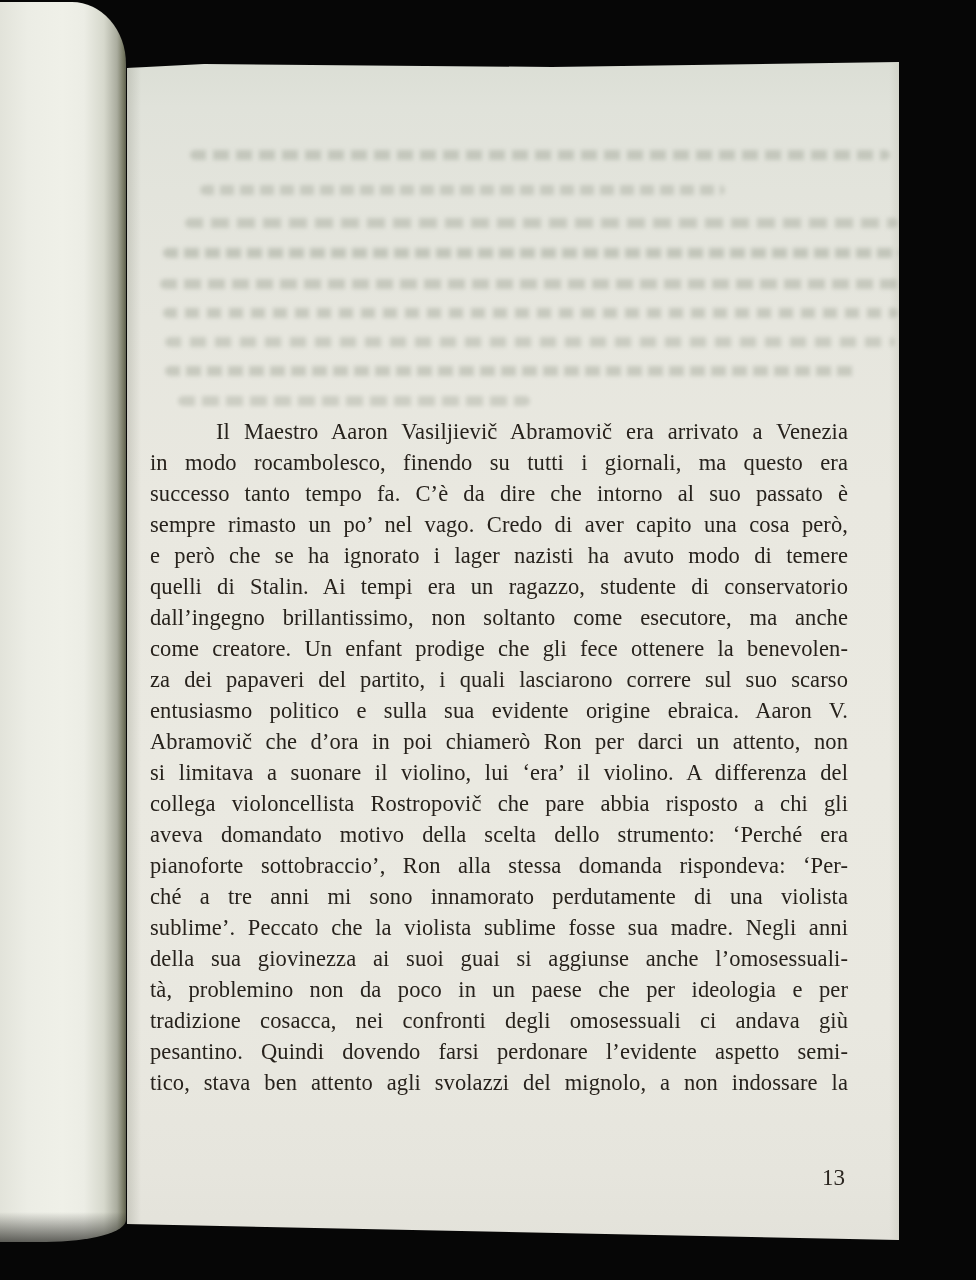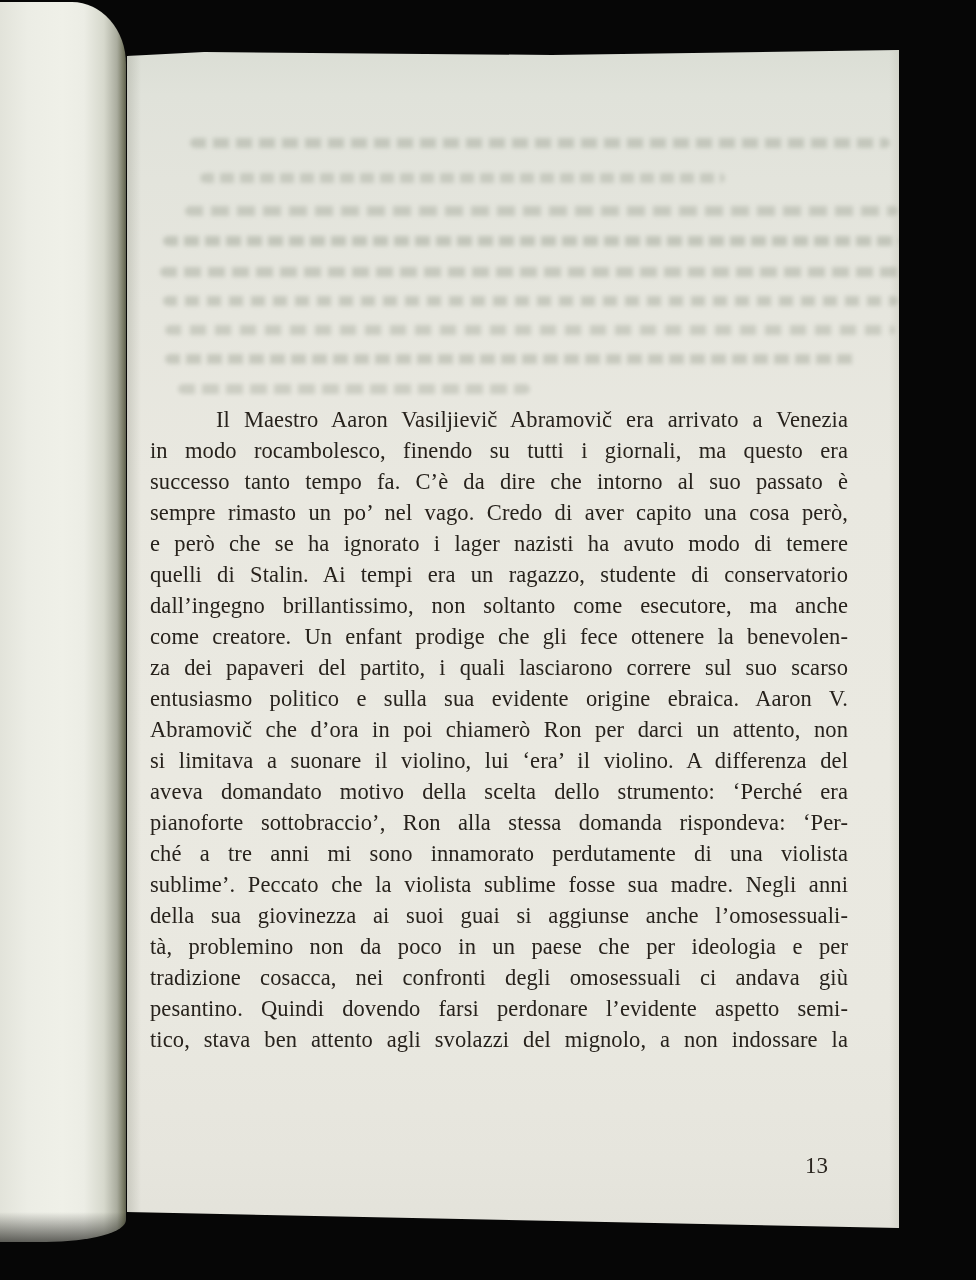--- a/index.html
+++ b/index.html
@@ -22,21 +22,21 @@
       linear-gradient(90deg, #e2e3da 0px, #ecede5 28px, #eff0e8 62px, #ecede5 84px,
                       #d6d8cc 104px, #aaac9e 117px, #73755f 124px, #5c5e4e 126px),
       #e9eae2;
     border-top-right-radius: 54px 62px;
     border-bottom-right-radius: 80px 22px;
   }
 
   
   .main-page {
     position: absolute;
-    left: 127px; top: 50px;
+    left: 127px; top: 62px;
     width: 772px; height: 1178px;
     background:
       linear-gradient(90deg, rgba(150,152,138,0.35) 0px, rgba(150,152,138,0) 14px),
       linear-gradient(270deg, rgba(190,190,178,0.35) 0px, rgba(190,190,178,0) 10px),
       linear-gradient(180deg, #dbded5 0px, #e0e2da 45px, #e3e4dc 130px, #e6e6de 260px,
                       #e9e8e0 430px, #eae9e1 720px, #e9e8e0 960px, #e6e5dd 1110px, #e3e2da 1178px);
     clip-path: polygon(0 6px, 10% 2px, 55% 5px, 100% 0, 100% 1178px, 0 1162px);
     color: #27221c;
   }
 
@@ -68,21 +68,21 @@
     white-space: normal;
     overflow: hidden;
     color: #27221c;
   }
   .line.indent { text-indent: 66px; }
 
   .page-number {
     position: absolute;
     left: 678px; top: 1102px;
     width: 40px;
-    text-align: left;
+    text-align: right;
     font-size: 23px;
     line-height: 28px;
     color: #2a251f;
   }
 </style>
 </head>
 <body>
 
 <div class="scene">
 
@@ -108,20 +108,21 @@
       <div class="line">successo tanto tempo fa. C’è da dire che intorno al suo passato è</div>
       <div class="line">sempre rimasto un po’ nel vago. Credo di aver capito una cosa però,</div>
       <div class="line">e però che se ha ignorato i lager nazisti ha avuto modo di temere</div>
       <div class="line">quelli di Stalin. Ai tempi era un ragazzo, studente di conservatorio</div>
       <div class="line">dall’ingegno brillantissimo, non soltanto come esecutore, ma anche</div>
       <div class="line">come creatore. Un enfant prodige che gli fece ottenere la benevolen-</div>
       <div class="line">za dei papaveri del partito, i quali lasciarono correre sul suo scarso</div>
       <div class="line">entusiasmo politico e sulla sua evidente origine ebraica. Aaron V.</div>
       <div class="line">Abramovič che d’ora in poi chiamerò Ron per darci un attento, non</div>
       <div class="line">si limitava a suonare il violino, lui ‘era’ il violino. A differenza del</div>
+      <div class="line">collega violoncellista Rostropovič che pare abbia risposto a chi gli</div>
       <div class="line">aveva domandato motivo della scelta dello strumento: ‘Perché era</div>
       <div class="line">pianoforte sottobraccio’, Ron alla stessa domanda rispondeva: ‘Per-</div>
       <div class="line">ché a tre anni mi sono innamorato perdutamente di una violista</div>
       <div class="line">sublime’. Peccato che la violista sublime fosse sua madre. Negli anni</div>
       <div class="line">della sua giovinezza ai suoi guai si aggiunse anche l’omosessuali-</div>
       <div class="line">tà, problemino non da poco in un paese che per ideologia e per</div>
       <div class="line">tradizione cosacca, nei confronti degli omosessuali ci andava giù</div>
       <div class="line">pesantino. Quindi dovendo farsi perdonare l’evidente aspetto semi-</div>
       <div class="line">tico, stava ben attento agli svolazzi del mignolo, a non indossare la</div>
     </div>

